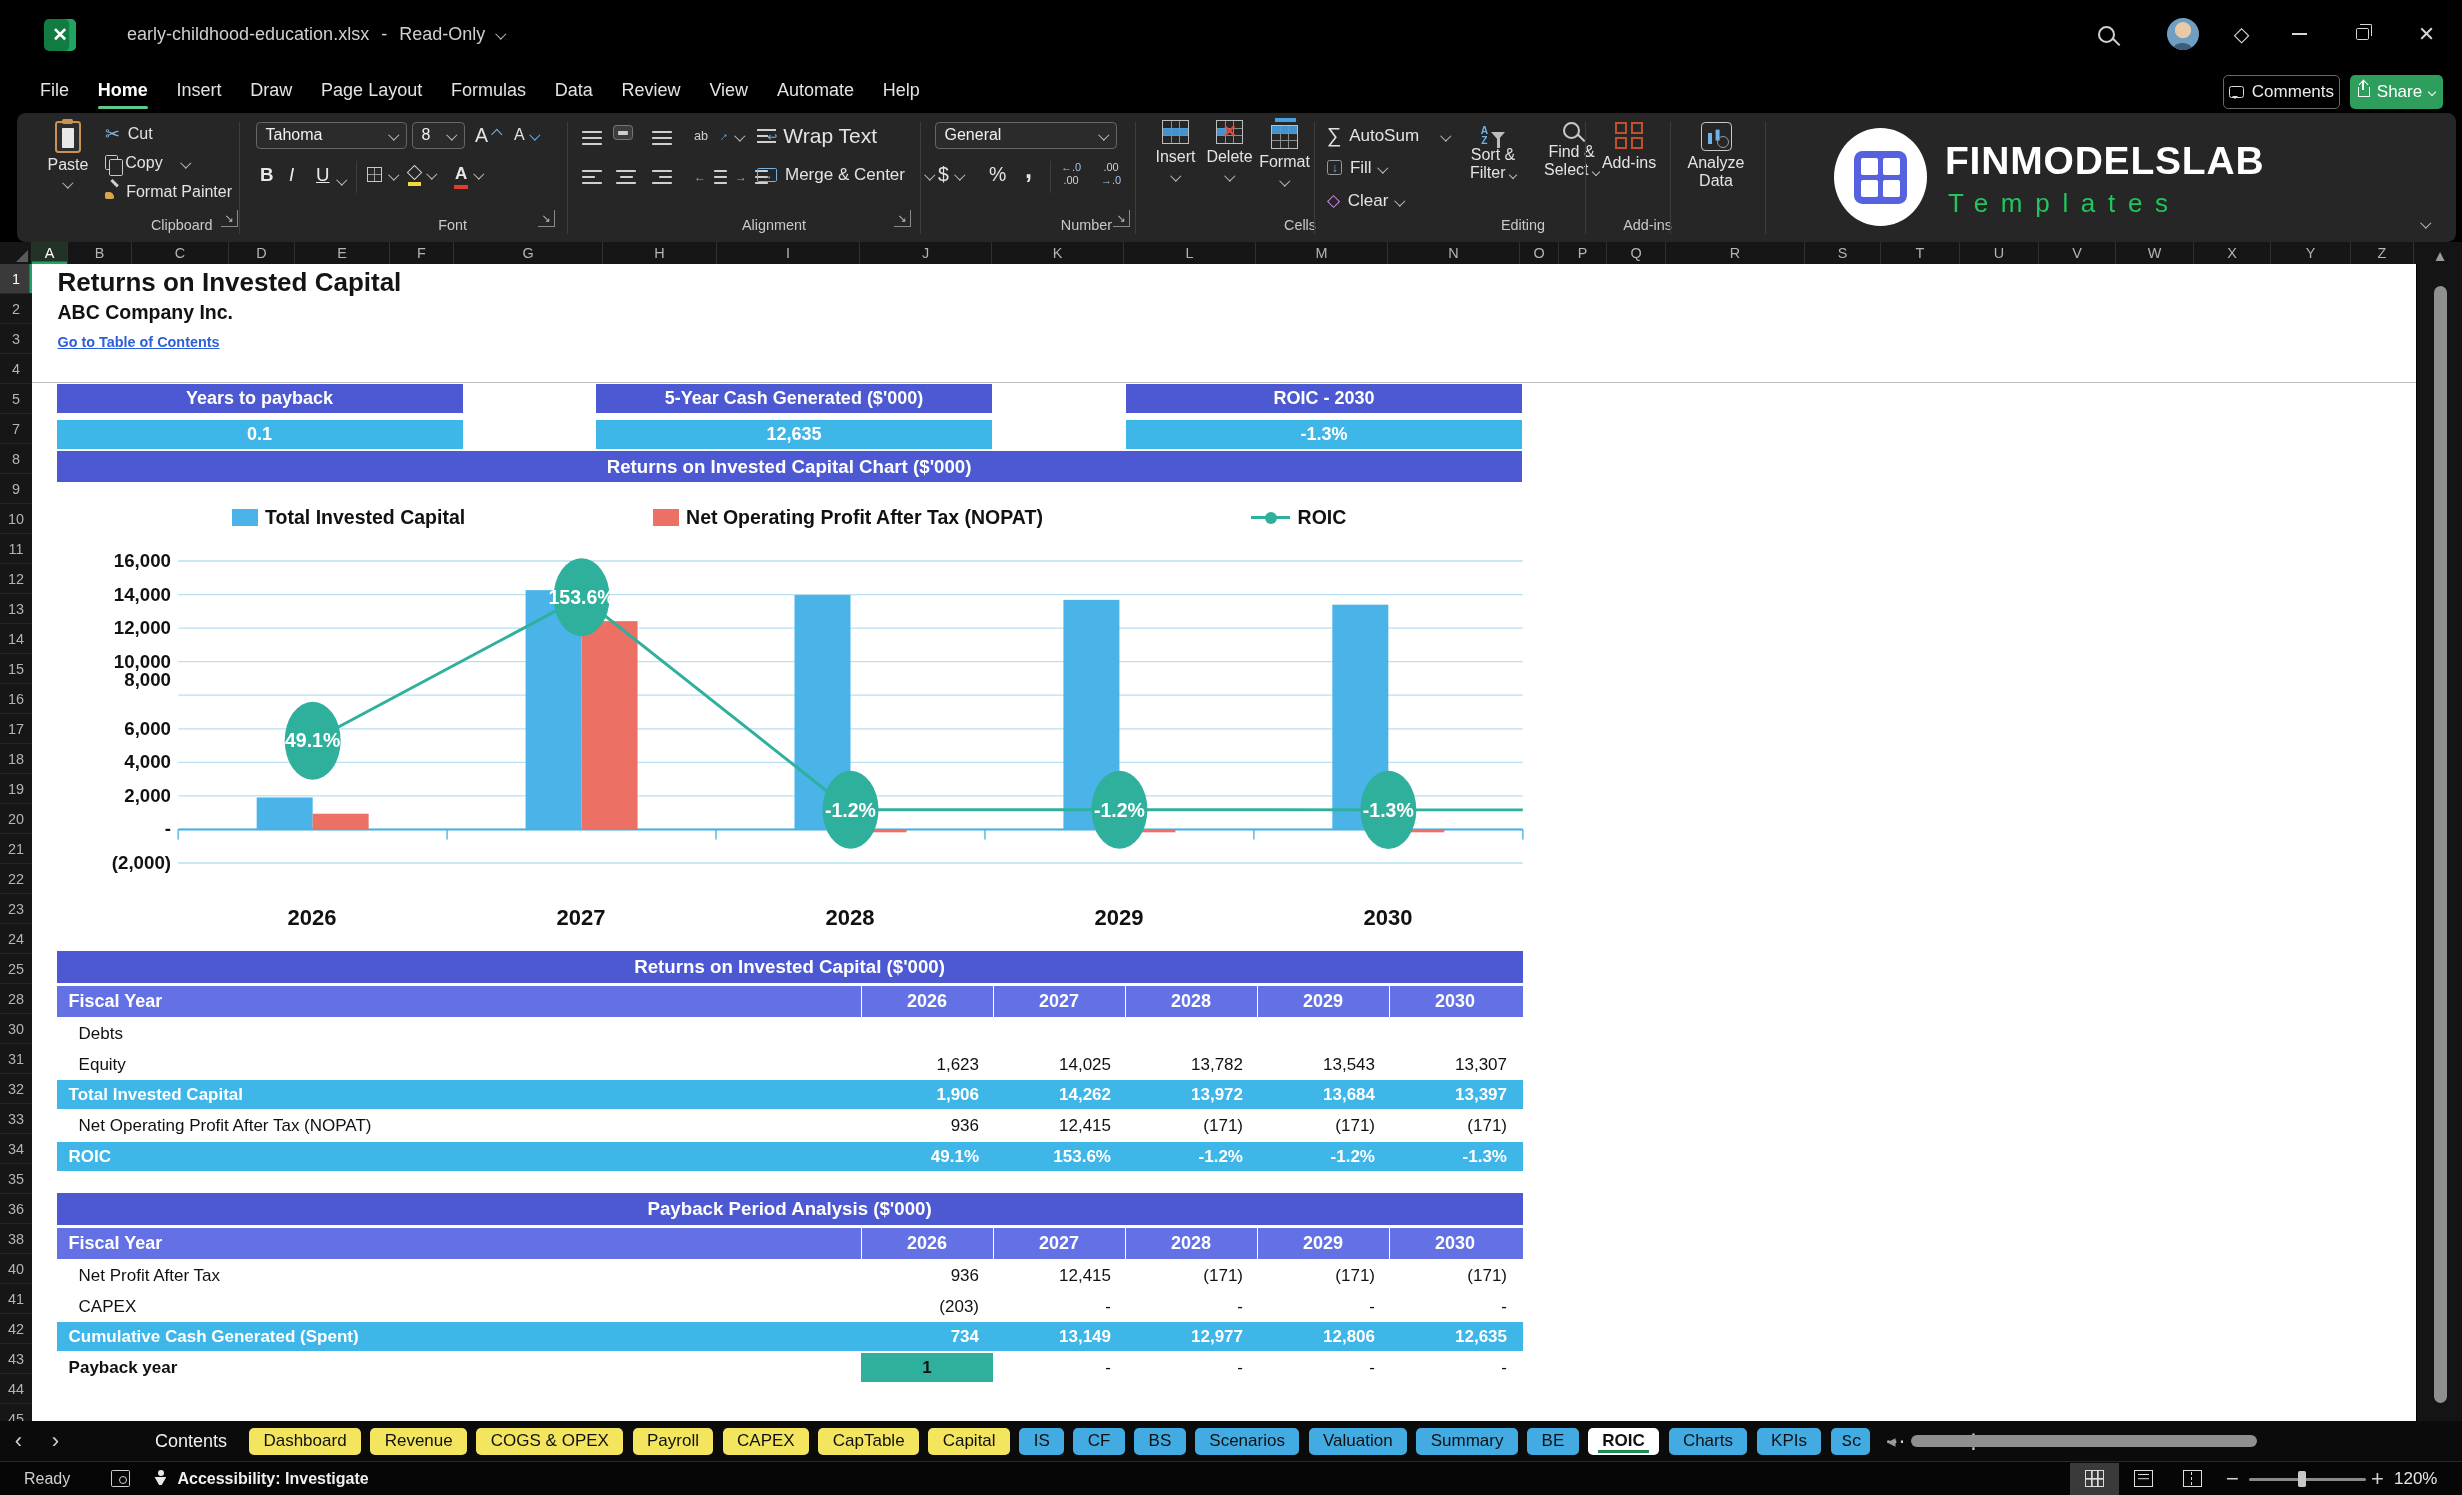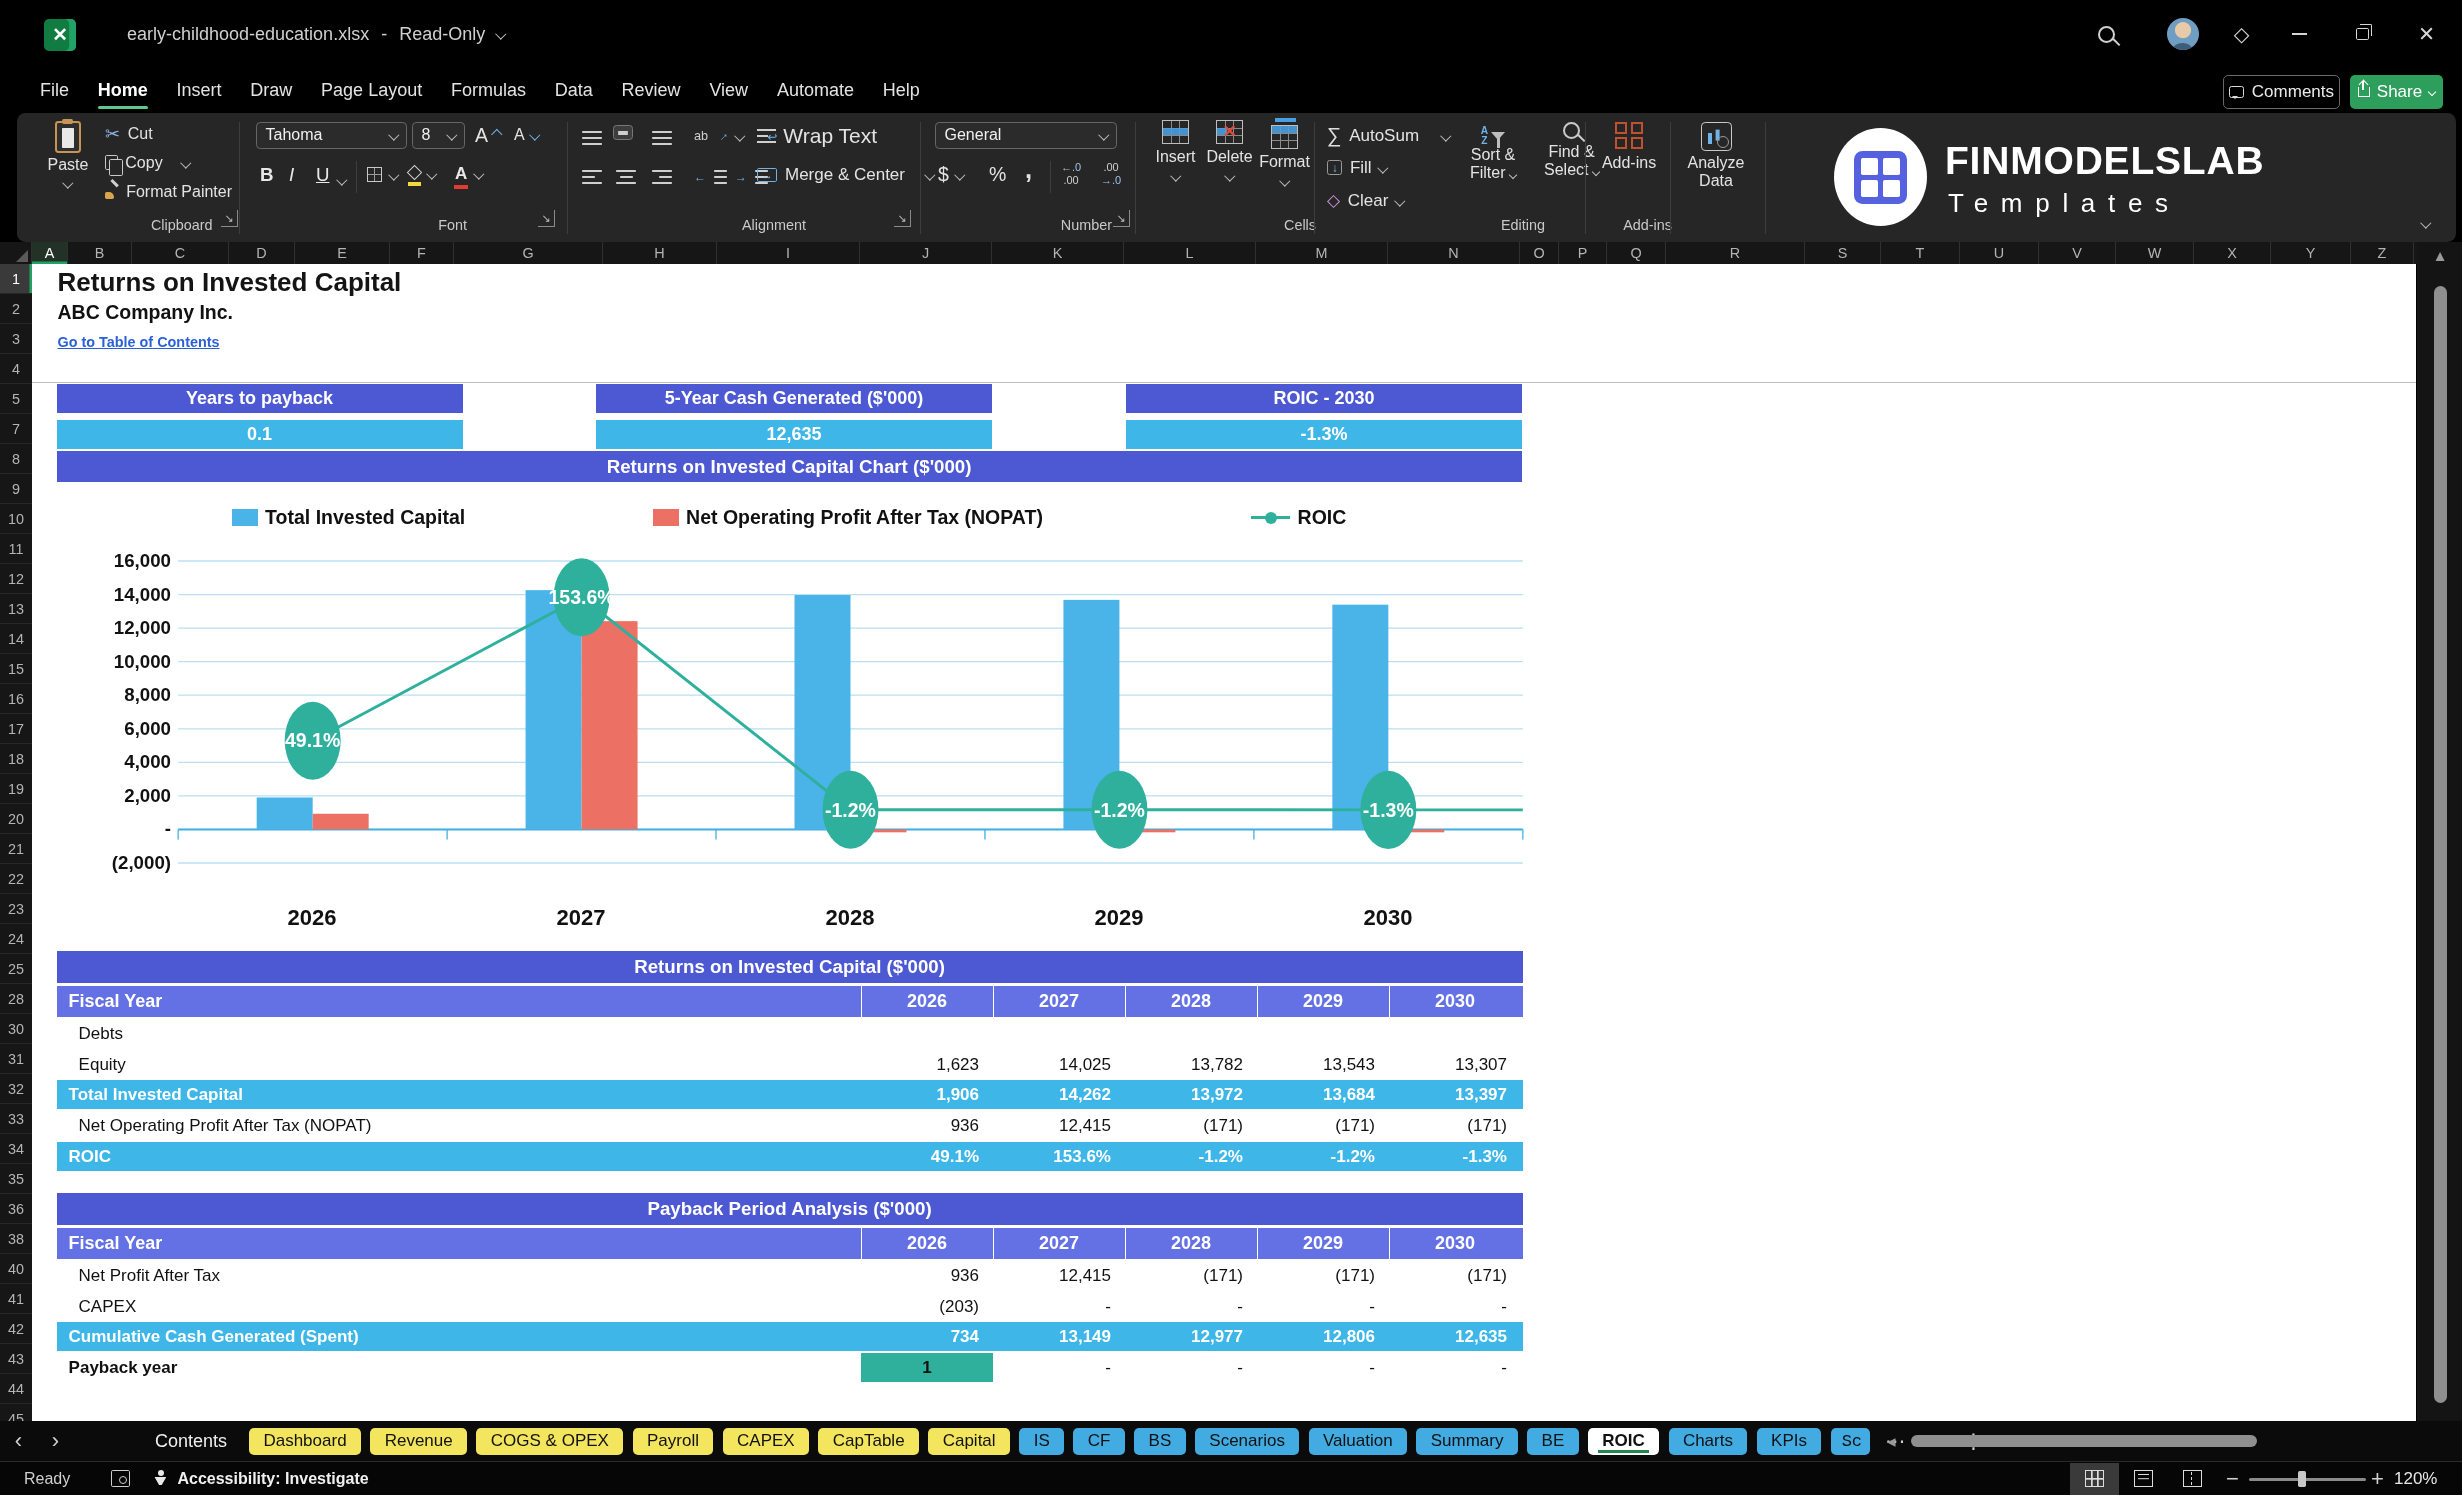--- a/index.html
+++ b/index.html
@@ -109,21 +109,21 @@
   .fill-ic { width:15.3px; height:15.3px; border:1.3px solid #9a9a9a; border-radius:2.5px; color:#6fb3e8;
     font-size:12px; display:inline-flex; align-items:center; justify-content:center; }
 
   
   .logo-ellipse { position:absolute; left:1817px; top:15.3px; width:93px; height:98px; background:#fff;
     border-radius:50%; display:flex; align-items:center; justify-content:center; }
   .logo-sq { width:53px; height:53px; background:#5661e0; border-radius:8.5px; display:grid;
     grid-template-columns:17px 17px; grid-gap:5.1px; align-content:center; justify-content:center; }
   .logo-sq span { width:17px; height:17px; background:#fff; border-radius:1.7px; }
   .brand { position:absolute; left:1928px; top:25.5px; color:#fff; font-size:39px; font-weight:bold; letter-spacing:0.8px; }
-  .brand-sub { position:absolute; left:1931px; top:75px; color:#ffffff; font-size:26px; letter-spacing:12.7px; }
+  .brand-sub { position:absolute; left:1931px; top:75px; color:#22c55e; font-size:26px; letter-spacing:12.7px; }
   .ribbon-collapse { position:absolute; left:2405px; top:102px; }
 
   
   .colhdr { position:absolute; left:0; top:242px; width:2417px; height:22px; background:#161616; display:flex; }
   .corner { width:32px; height:22px; position:relative; border-right:0.8px solid #303030; }
   .corner::after { content:""; position:absolute; right:3.4px; bottom:2.5px; border-left:12px solid transparent; border-bottom:12px solid #5a5a5a; }
   .col { height:22px; display:flex; align-items:center; justify-content:center; color:#b4b4b4;
     font-size:14.4px; border-right:0.8px solid #303030; flex:none; }
   .col:first-of-type { color:#fff; box-shadow:inset 0 -2.5px 0 #21a366; background:#223227; }
   .rowhdr { position:absolute; left:0; top:264px; width:32px; height:1157px; background:#161616; overflow:hidden; }
@@ -689,21 +689,21 @@
             <i></i>
           </span>
           <span>ROIC</span>
         </div>
       </div>
     <div id="ylabels">
         <div class="ytick" style="top: -11px;">16,000</div>
         <div class="ytick" style="top: 22.5px;">14,000</div>
         <div class="ytick" style="top: 56px;">12,000</div>
         <div class="ytick" style="top: 90px;">10,000</div>
-        <div class="ytick" style="top: 123px;">8,000</div>
+        <div class="ytick" style="top: 108px;">8,000</div>
         <div class="ytick" style="top: 157px;">6,000</div>
         <div class="ytick" style="top: 190px;">4,000</div>
         <div class="ytick" style="top: 224px;">2,000</div>
         <div class="ytick" style="top: 257px;">-</div>
         <div class="ytick" style="top: 291px;">(2,000)</div>
       </div>
     <div id="plot"><svg width="1345" height="302" style="overflow:visible" viewBox="0 0 1585 356">
           <line x1="0" y1="0" x2="1585" y2="0" stroke="#b9e0f1" stroke-width="1.5"></line>
           <line x1="0" y1="39.55555555555555" x2="1585" y2="39.55555555555555" stroke="#b9e0f1" stroke-width="1.5"></line>
           <line x1="0" y1="79.1111111111111" x2="1585" y2="79.1111111111111" stroke="#b9e0f1" stroke-width="1.5"></line>

